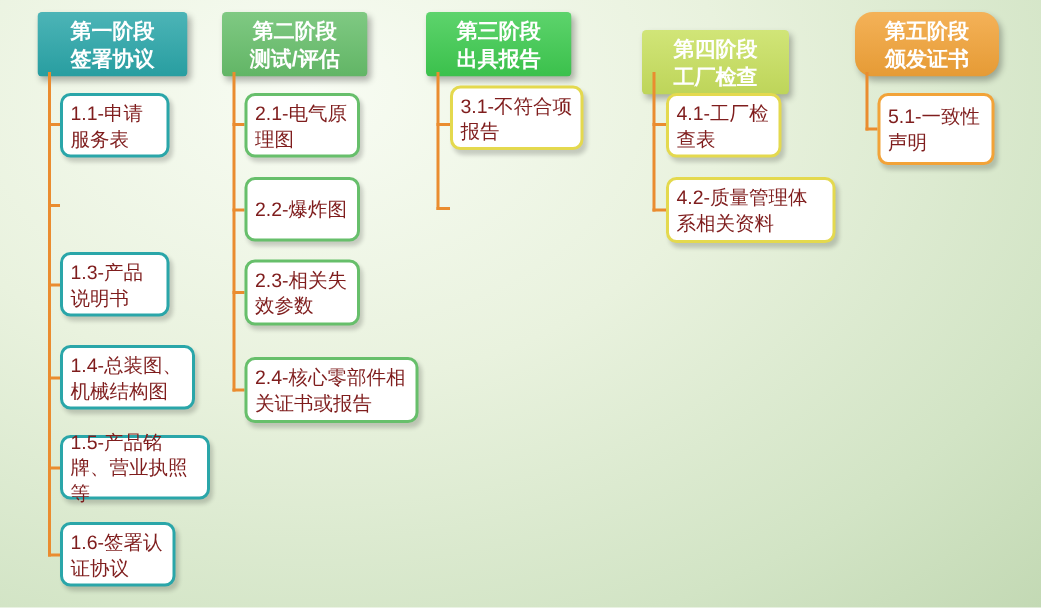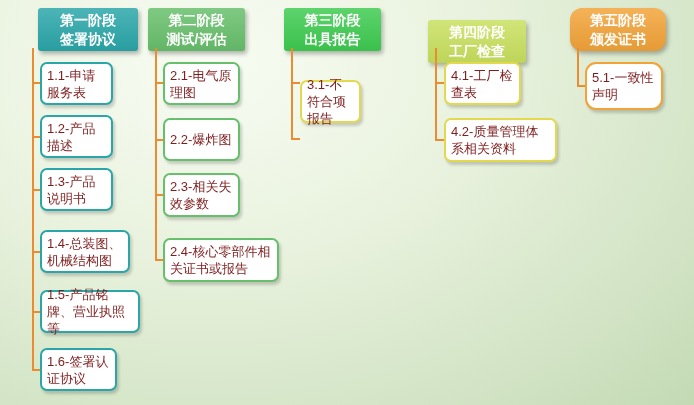--- a/index.html
+++ b/index.html
@@ -38,31 +38,30 @@
   .i5 { border-color: #f2a338; }
   .trunk, .stub { position: absolute; background: #ea8c2f; }
   .trunk { width: 2px; }
   .stub  { height: 2px; }
 </style>
 </head>
 <body>
 
 <div id="canvas">
 
-  <div class="hdr h1" style="left:38px;top:8px;width:100px;height:43px;text-align:center;">第一阶段
+  <div class="hdr h1" style="left:25px;top:8px;width:100px;height:43px;text-align:center;">第一阶段
 签署协议</div>
   <div class="trunk" style="left:32px;top:48px;height:323px;"></div>
   <div class="stub" style="left:32px;top:82px;width:8px;"></div>
   <div class="stub" style="left:32px;top:136px;width:8px;"></div>
   <div class="stub" style="left:32px;top:189px;width:8px;"></div>
   <div class="stub" style="left:32px;top:251px;width:8px;"></div>
   <div class="stub" style="left:32px;top:311px;width:8px;"></div>
   <div class="stub" style="left:32px;top:369px;width:8px;"></div>
   <div class="item i1" style="left:40px;top:62px;width:73px;height:43px;">1.1-申请服务表</div>
-  <div class="item i1" style="left:40px;top:115px;width:73px;height:43px;">1.2-产品描述</div>
   <div class="item i1" style="left:40px;top:168px;width:73px;height:43px;">1.3-产品说明书</div>
   <div class="item i1" style="left:40px;top:230px;width:90px;height:43px;">1.4-总装图、机械结构图</div>
   <div class="item i1" style="left:40px;top:290px;width:100px;height:43px;">1.5-产品铭牌、营业执照等</div>
   <div class="item i1" style="left:40px;top:348px;width:77px;height:43px;">1.6-签署认证协议</div>
 
   <div class="hdr h2" style="left:148px;top:8px;width:97px;height:43px;">第二阶段
 测试/评估</div>
   <div class="trunk" style="left:155px;top:48px;height:213px;"></div>
   <div class="stub" style="left:155px;top:82px;width:8px;"></div>
   <div class="stub" style="left:155px;top:139px;width:8px;"></div>
@@ -71,29 +70,29 @@
   <div class="item i2" style="left:163px;top:62px;width:77px;height:43px;">2.1-电气原理图</div>
   <div class="item i2" style="left:163px;top:118px;width:77px;height:43px;">2.2-爆炸图</div>
   <div class="item i2" style="left:163px;top:173px;width:77px;height:44px;">2.3-相关失效参数</div>
   <div class="item i2" style="left:163px;top:238px;width:116px;height:44px;">2.4-核心零部件相关证书或报告</div>
 
   <div class="hdr h3" style="left:284px;top:8px;width:97px;height:43px;">第三阶段
 出具报告</div>
   <div class="trunk" style="left:291px;top:48px;height:92px;"></div>
   <div class="stub" style="left:291px;top:82px;width:9px;"></div>
   <div class="stub" style="left:291px;top:138px;width:9px;"></div>
-  <div class="item i3" style="left:300px;top:80px;width:61px;height:43px;">3.1-不符合项报告</div>
+  <div class="item i3" style="left:300px;top:57px;width:89px;height:43px;">3.1-不符合项报告</div>
 
   <div class="hdr h4" style="left:428px;top:8px;width:98px;height:43px;">第四阶段
 工厂检查</div>
   <div class="trunk" style="left:435px;top:48px;height:93px;"></div>
   <div class="stub" style="left:435px;top:82px;width:9px;"></div>
   <div class="stub" style="left:435px;top:139px;width:9px;"></div>
   <div class="item i4" style="left:444px;top:62px;width:77px;height:43px;">4.1-工厂检查表</div>
   <div class="item i4" style="left:444px;top:118px;width:113px;height:44px;">4.2-质量管理体系相关资料</div>
 
   <div class="hdr h5" style="left:570px;top:8px;width:96px;height:43px;border-radius:12px;">第五阶段
 颁发证书</div>
   <div class="trunk" style="left:577px;top:48px;height:39px;"></div>
   <div class="stub" style="left:577px;top:85px;width:8px;"></div>
-  <div class="item i5" style="left:585px;top:62px;width:78px;height:48px;border-radius:11px;">5.1-一致性声明</div>
+  <div class="item i5" style="left:585px;top:62px;width:78px;height:48px;">5.1-一致性声明</div>
 
 </div>
 
 </body></html>

